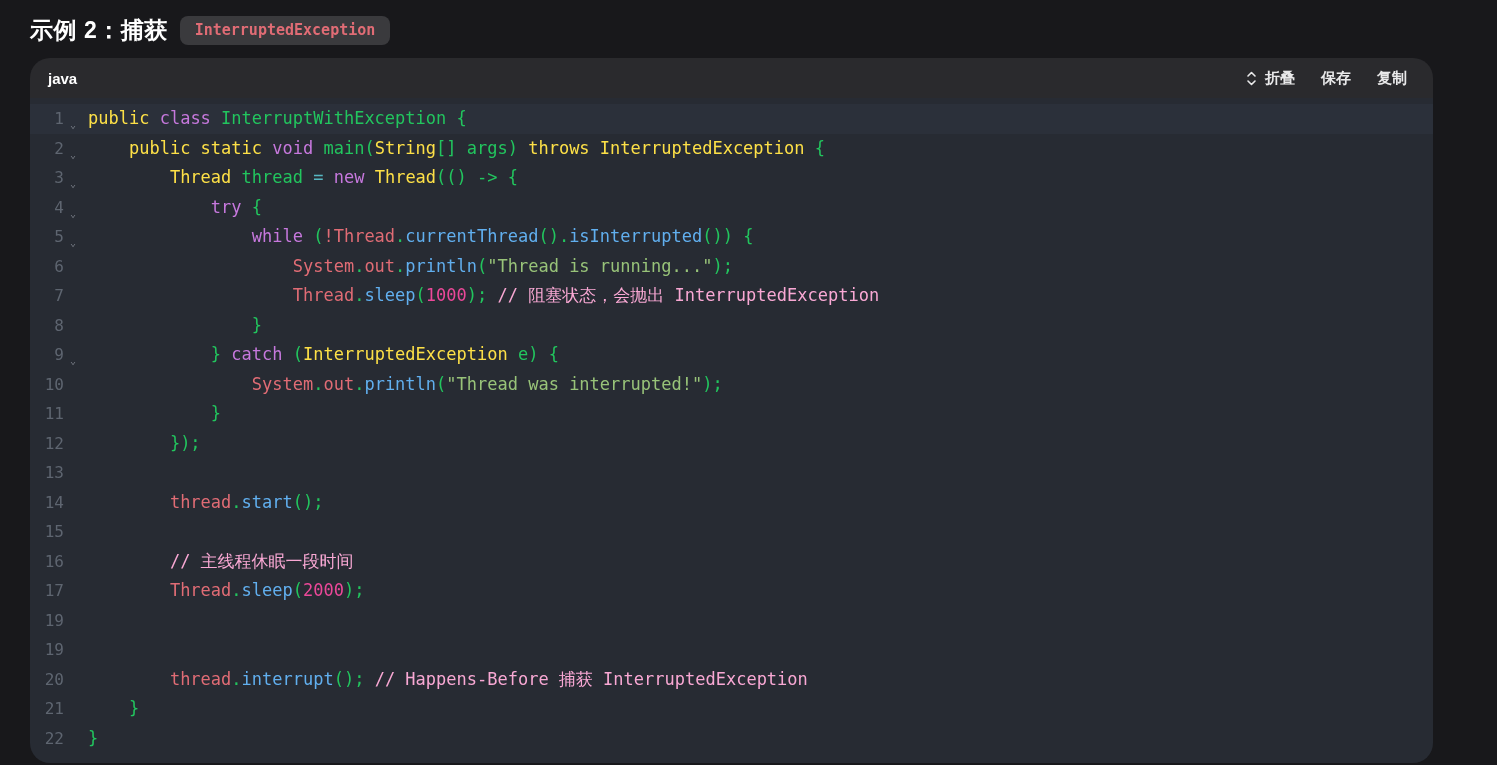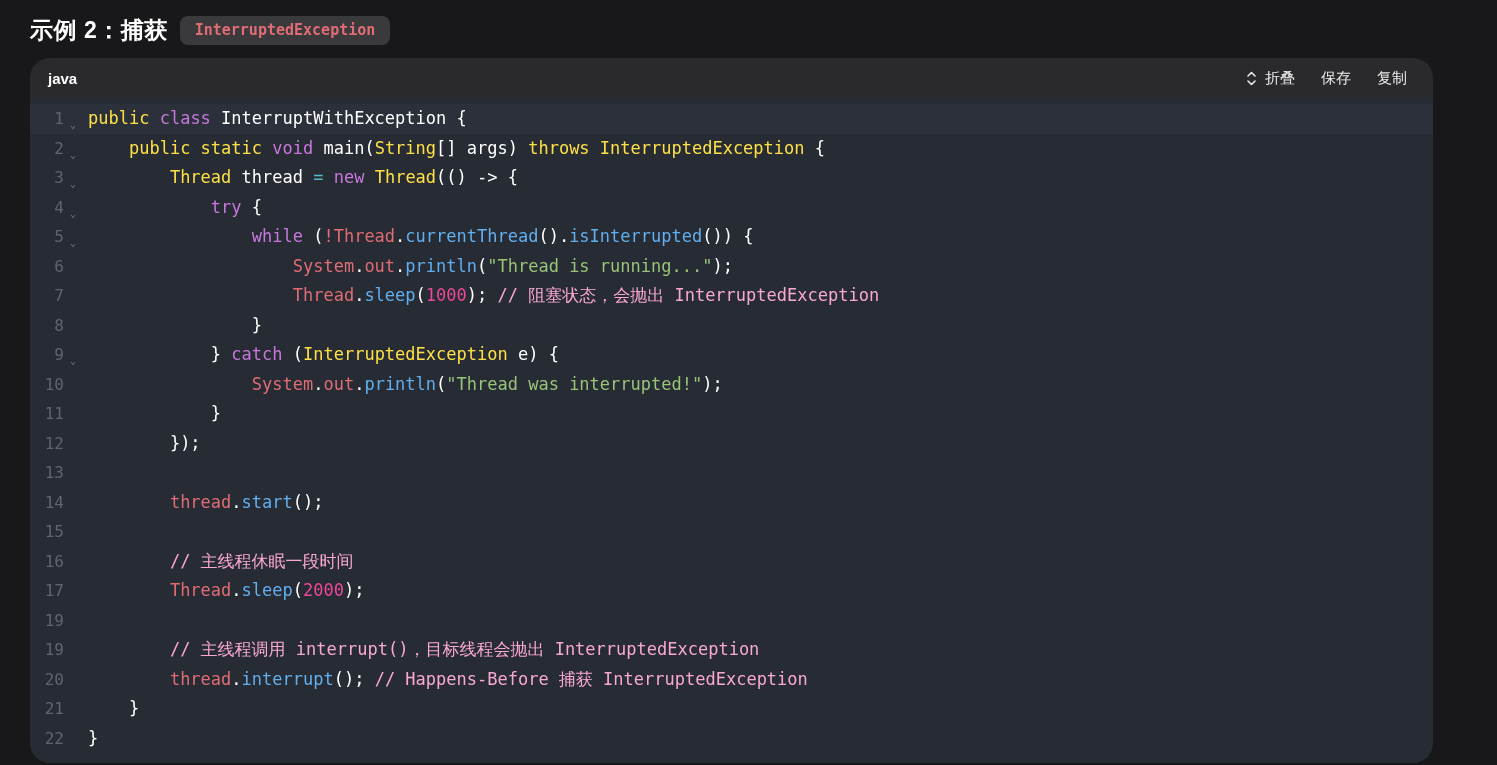--- a/index.html
+++ b/index.html
@@ -27,21 +27,21 @@
   .cb-header {
     height:40px; background:#2a2a2d;
     display:flex; align-items:center; justify-content:space-between;
     padding:0 26px 0 18px;
   }
   .lang-label { color:#ffffff; font-size:15px; font-weight:bold; }
   .cb-actions { display:flex; align-items:center; gap:26px; }
   .cb-btn {
     background:none; border:none; cursor:pointer;
     color:#e9e9ea; font-size:15px; font-family:"Liberation Sans", sans-serif;
-    display:flex; align-items:center; gap:8px; padding:0;
+    display:flex; align-items:center; gap:8px; padding:0;font-weight:bold;
   }
   .chev-icon { display:inline-flex; }
 
   
   .cb-body {
     background:#272b33; padding:6px 0 10px 0;
     font-family:"DejaVu Sans Mono", monospace; font-size:17px;
   }
   .code-line { display:flex; height:29.5px; line-height:29.5px; }
   .code-line.hl { background:#2b303a; }
@@ -49,21 +49,21 @@
     width:34px; flex-shrink:0; text-align:right;
     color:#5e6570; font-size:16px;
   }
   .fold {
     width:18px; flex-shrink:0; text-align:center;
     color:#7d828c; font-size:10px; line-height:42px; cursor:pointer;
   }
   .code-text { white-space:pre; padding-left:6px; color:#abb2bf; }
 
   
-  .tk-pl  { color:#ffffff; }
+  .tk-pl  { color:#22c55e; }
   .tk-kw  { color:#c678dd; }
   .tk-ty  { color:#fde047; }
   .tk-fn  { color:#61afef; }
   .tk-var { color:#e06c75; }
   .tk-str { color:#98c379; }
   .tk-num { color:#ec4899; }
   .tk-cm  { color:#f9a8d4; }
   .tk-op  { color:#56b6c2; }
 </style>
 </head>
@@ -184,21 +184,20 @@
           <span class="code-text">        <span class="tk-var">Thread</span><span class="tk-pl">.</span><span class="tk-fn">sleep</span><span class="tk-pl">(</span><span class="tk-num">2000</span><span class="tk-pl">);</span></span>
         </div>
         <div class="code-line">
           <span class="ln">19</span>
           <span class="fold"></span>
           <span class="code-text"></span>
         </div>
         <div class="code-line">
           <span class="ln">19</span>
           <span class="fold"></span>
-          <span class="code-text">        <span class="tk-cm">// 主线程调用 interrupt()，目标线程会抛出 InterruptedException</span></span>
         </div>
         <div class="code-line">
           <span class="ln">20</span>
           <span class="fold"></span>
           <span class="code-text">        <span class="tk-var">thread</span><span class="tk-pl">.</span><span class="tk-fn">interrupt</span><span class="tk-pl">(); </span><span class="tk-cm">// Happens-Before 捕获 InterruptedException</span></span>
         </div>
         <div class="code-line">
           <span class="ln">21</span>
           <span class="fold"></span>
           <span class="code-text">    <span class="tk-pl">}</span></span>

